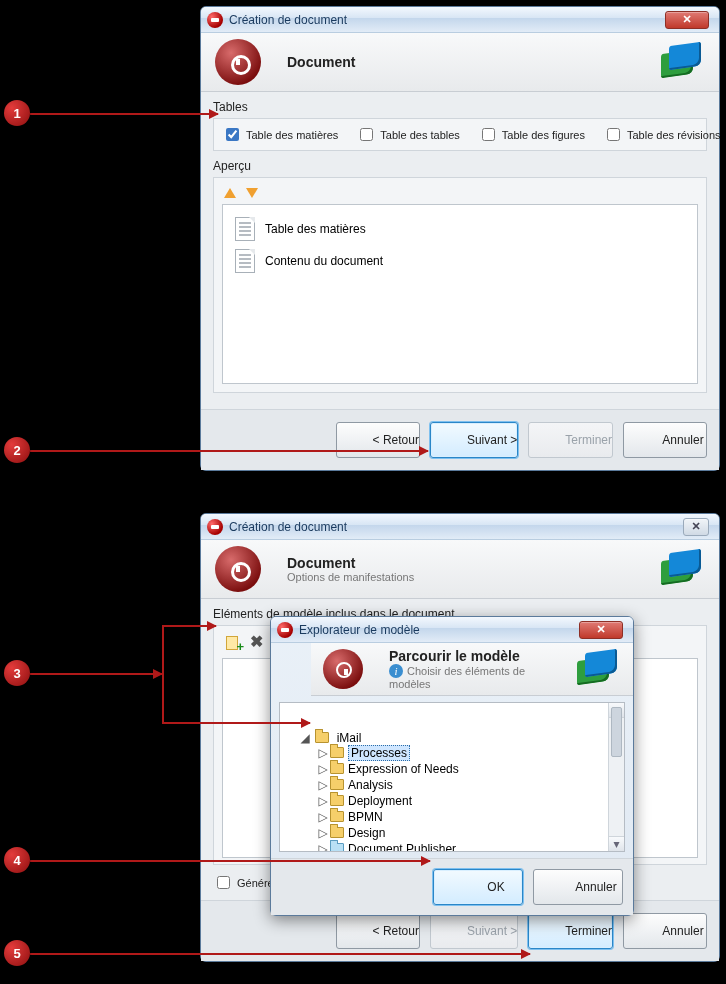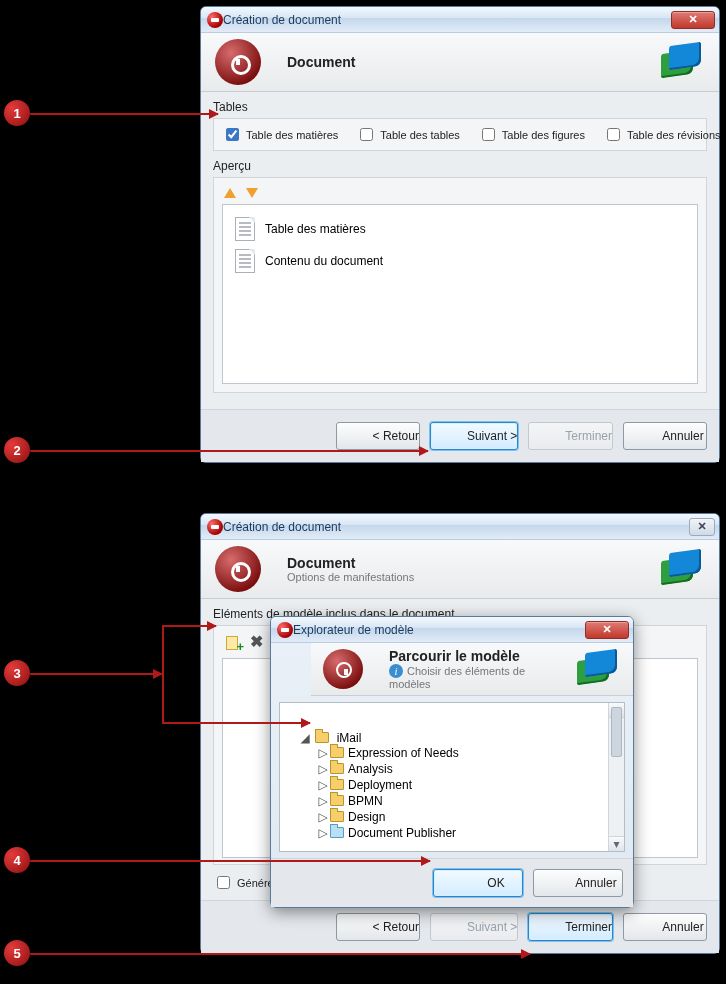--- a/index.html
+++ b/index.html
@@ -21,21 +21,22 @@
     border-radius: 6px;
     box-shadow: 0 0 4px rgba(0,0,0,.3);
   }
   .titlebar {
     height: 26px;
     background: linear-gradient(#f3f8fe 0%, #d7e5f4 45%, #c4d7ec 46%, #e2ecf7 100%);
     border-bottom: 1px solid #b9cde0;
     border-radius: 5px 5px 0 0;
     display: flex;
     align-items: center;
-    padding: 0 4px 0 6px;
+    padding: 0 10px 0 6px;
+    gap: 6px;
   }
   .app-icon {
     width: 16px; height: 16px; border-radius: 50%;
     background: radial-gradient(circle at 30% 30%, #ff6a6a, #a60000 70%);
     position: relative;
   }
   .app-icon::after {
     content:""; position:absolute; left:4px; top:6px; width:8px; height:4px;
     background: #fff; border-radius:1px;
   }
@@ -125,21 +126,21 @@
   .page-icon::after { content:""; position:absolute; right:-1px; top:-1px; border-top:6px solid #e6e9ec; border-left:6px solid transparent; }
 
   
   .footer {
     border-top:1px solid #cfd5db;
     background:#e4e8ec;
     padding: 12px;
     display:flex; justify-content:flex-end; gap:10px;
   }
   .btn {
-    min-width:84px; height:28px;
+    min-width:84px; height:36px;
     background: linear-gradient(#fdfdfd,#e3e7eb);
     border:1px solid #8f99a3;
     border-radius:3px;
     display:flex; align-items:center; justify-content:center;
     font-size:12px; color:#222;padding-left:36px;
   }
   .btn.primary {
     border:1px solid #2a86c8;
     box-shadow: 0 0 0 1px #7ec0ef, inset 0 0 0 1px #d8efff;
     background: linear-gradient(#f2faff,#d3ecff);
@@ -344,20 +345,21 @@
         <div class="thumb"></div>
         <div class="sbtn bot">▾</div>
       </div>
       <div class="tree-inner">
         <ul>
           <li>
             <span class="tog">◢</span>
             <span class="folder"></span>
             <span>iMail</span>
             <ul>
+              <li><span class="tog">▷</span><span class="folder"></span><span class="sel">Processes</span></li>
               <li><span class="tog">▷</span><span class="folder"></span><span>Expression of Needs</span></li>
               <li><span class="tog">▷</span><span class="folder"></span><span>Analysis</span></li>
               <li><span class="tog">▷</span><span class="folder"></span><span>Deployment</span></li>
               <li><span class="tog">▷</span><span class="folder"></span><span>BPMN</span></li>
               <li><span class="tog">▷</span><span class="folder"></span><span>Design</span></li>
               <li><span class="tog">▷</span><span class="folder sky"></span><span>Document Publisher</span></li>
             </ul>
           </li>
         </ul>
       </div>

